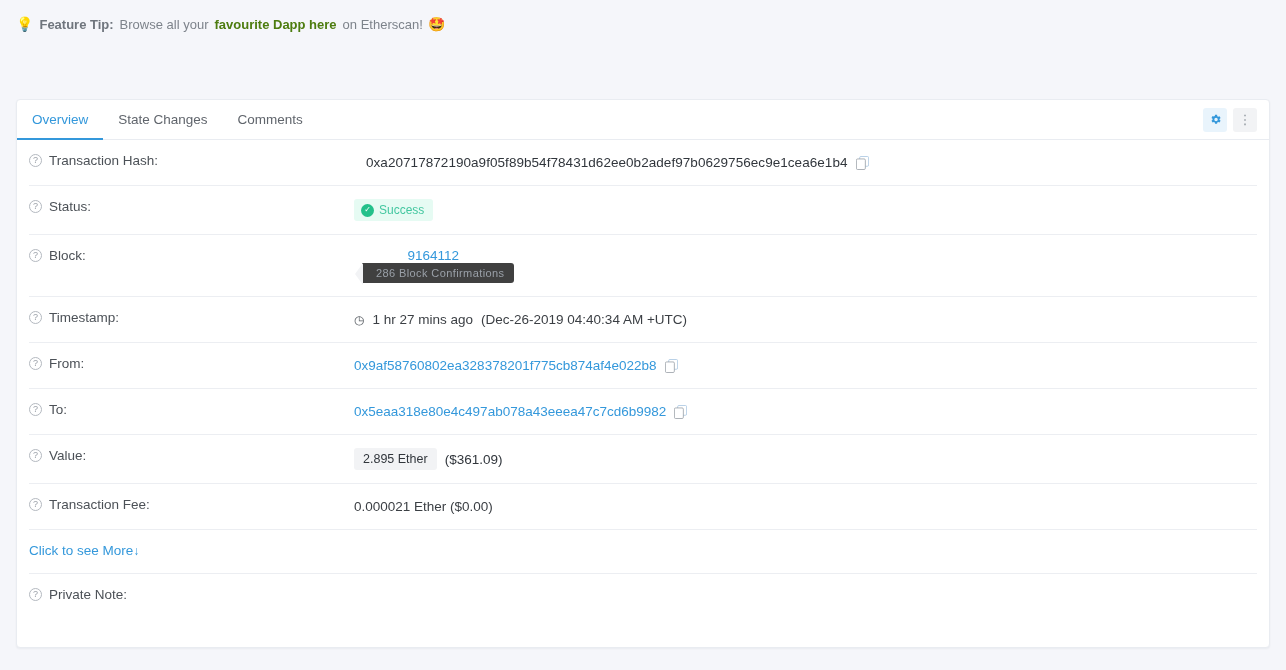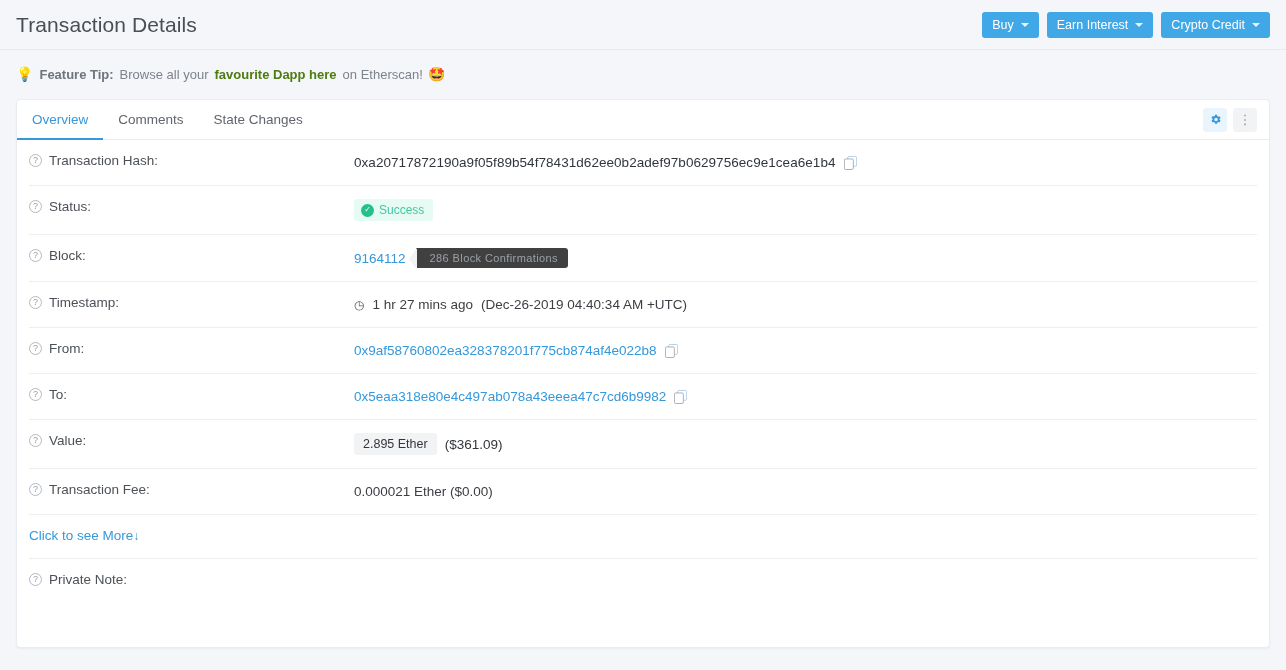--- a/index.html
+++ b/index.html
@@ -136,21 +136,21 @@
     width: 13px; height: 13px;
     border: 1px solid #b4b9c0;
     border-radius: 50%;
     font-size: 9px;
     color: #9aa0a8;
     line-height: 1;
     flex: 0 0 13px;
     cursor: help;
   }
   .row-value { flex: 1; display: flex; align-items: center; gap: 8px; flex-wrap: wrap; min-height: 19px; }
-  .mono-hash { font-size: 13.5px; color: #31363c; letter-spacing: .05px; }
+  .mono-hash { font-size: 13.5px; color: #31363c; letter-spacing: .05px; margin-left: 12px; }
   .link { color: #3498db; text-decoration: none; cursor: pointer; }
 
   .copy-icon { cursor: pointer; display: inline-flex; }
 
   
   .badge-success {
     background: #e6fbf3;
     color: #44c7a0;
     border-radius: 3px;
     padding: 4px 9px 4px 7px;
@@ -158,21 +158,21 @@
     display: inline-flex;
     align-items: center;
     gap: 5px;
   }
   .check-circle {
     width: 13px; height: 13px; border-radius: 50%;
     background: #23c08a;
     display: inline-flex; align-items: center; justify-content: center;
     color: #fff; font-size: 8px; line-height: 1;
   }
-  .block-wrap { display: inline-flex; align-items: center; }
+  .block-wrap { display: inline-flex; align-items: center; flex-direction: column; }
   .block-num { color: #3498db; cursor: pointer; text-decoration: none; margin-right: 2px; }
   .confirm-chip {
     background: #404040;
     color: #9aa0a8;
     font-size: 11px;
     letter-spacing: .4px;
     padding: 4px 10px 4px 14px;
     border-radius: 0 3px 3px 0;
     position: relative;
     margin-left: 8px;
@@ -224,54 +224,37 @@
     color: #9aa0a8;
     padding: 10px 0 0 0;
   }
   .row-note { align-items: flex-start; padding-top: 13px; padding-bottom: 0; }
 </style>
 </head>
 <body>
 
 <div class="page">
 
-  <div class="page-header">
-    <div class="page-title">Transaction Details</div>
-    <div class="header-actions">
-      <button class="btn-primary">
-        <span>Buy</span>
-        <span class="caret"></span>
-      </button>
-      <button class="btn-primary">
-        <span>Earn Interest</span>
-        <span class="caret"></span>
-      </button>
-      <button class="btn-primary">
-        <span>Crypto Credit</span>
-        <span class="caret"></span>
-      </button>
-    </div>
-  </div>
 
   <div class="feature-tip">
     <span class="tip-bulb">💡</span>
     <span class="tip-strong">Feature Tip:</span>
     <span>Browse all your</span>
     <a class="tip-link">favourite Dapp here</a>
     <span>on Etherscan!</span>
     <span class="tip-emoji">🤩</span>
   </div>
 
   <div class="card">
 
     <div class="card-tabs">
       <div class="tabs">
         <div class="tab active">Overview</div>
+        <div class="tab">State Changes</div>
         <div class="tab">Comments</div>
-        <div class="tab">State Changes</div>
       </div>
       <div class="tab-icons">
         <div class="icon-btn gear">
           <svg width="13" height="13" viewBox="0 0 24 24">
             <path fill="#3498db" d="M19.4 13a7.6 7.6 0 0 0 0-2l2-1.6-2-3.4-2.4 1a7.6 7.6 0 0 0-1.7-1L14.9 3h-3.8l-.4 2.6a7.6 7.6 0 0 0-1.7 1l-2.4-1-2 3.4 2 1.6a7.6 7.6 0 0 0 0 2l-2 1.6 2 3.4 2.4-1a7.6 7.6 0 0 0 1.7 1l.4 2.4h3.8l.4-2.4a7.6 7.6 0 0 0 1.7-1l2.4 1 2-3.4-2-1.6zM13 15.2a3.2 3.2 0 1 1 0-6.4 3.2 3.2 0 0 1 0 6.4z"></path>
           </svg>
         </div>
         <div class="icon-btn dots">
           <span class="dots-glyph">⋮</span>
         </div>

